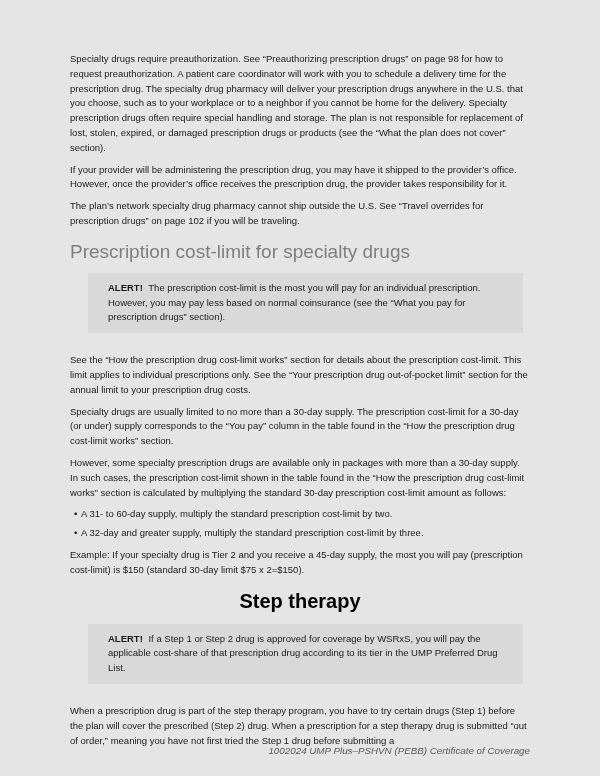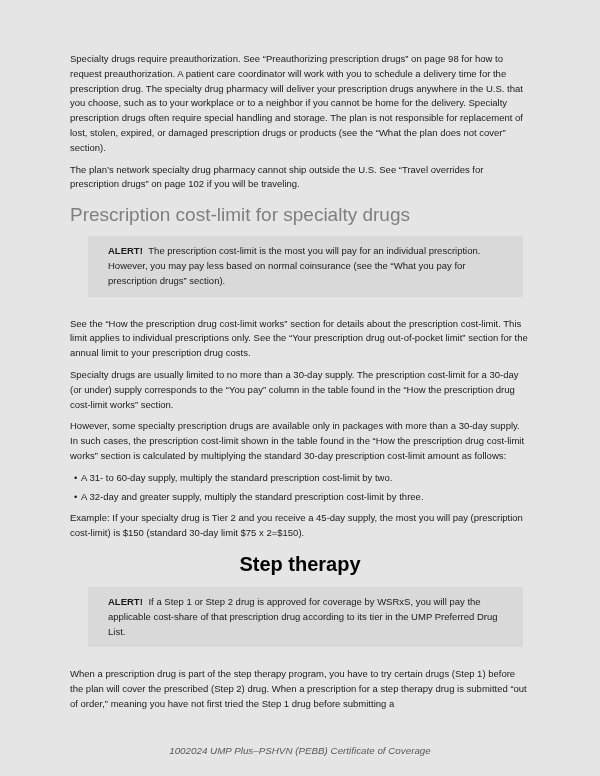--- a/index.html
+++ b/index.html
@@ -63,33 +63,34 @@
   }
   .bullet-text {
     flex: 1;
   }
   .footer {
     position: absolute;
     left: 70px;
     right: 70px;
     bottom: 17px;
     display: flex;
-    justify-content: center;
+    justify-content: flex-end;
     font-size: 9.8px;
     font-style: italic;
     color: #595959;
   }
 </style>
 </head>
 <body>
 
 <div class="page">
   <div class="content">
 
     <p class="body-text">Specialty drugs require preauthorization. See “Preauthorizing prescription drugs” on page 98 for how to request preauthorization. A patient care coordinator will work with you to schedule a delivery time for the prescription drug. The specialty drug pharmacy will deliver your prescription drugs anywhere in the U.S. that you choose, such as to your workplace or to a neighbor if you cannot be home for the delivery. Specialty prescription drugs often require special handling and storage. The plan is not responsible for replacement of lost, stolen, expired, or damaged prescription drugs or products (see the “What the plan does not cover” section).</p>
+    <p class="body-text">If your provider will be administering the prescription drug, you may have it shipped to the provider’s office. However, once the provider’s office receives the prescription drug, the provider takes responsibility for it.</p>
     <p class="body-text">The plan’s network specialty drug pharmacy cannot ship outside the U.S. See “Travel overrides for prescription drugs” on page 102 if you will be traveling.</p>
 
     <h2 class="section-heading">Prescription cost-limit for specialty drugs</h2>
 
     <div class="alert-box">
       <span class="alert-label">ALERT!</span>
       <span>The prescription cost-limit is the most you will pay for an individual prescription. However, you may pay less based on normal coinsurance (see the “What you pay for prescription drugs” section).</span>
     </div>
 
     <p class="body-text">See the “How the prescription drug cost-limit works” section for details about the prescription cost-limit. This limit applies to individual prescriptions only. See the “Your prescription drug out-of-pocket limit” section for the annual limit to your prescription drug costs.</p>

